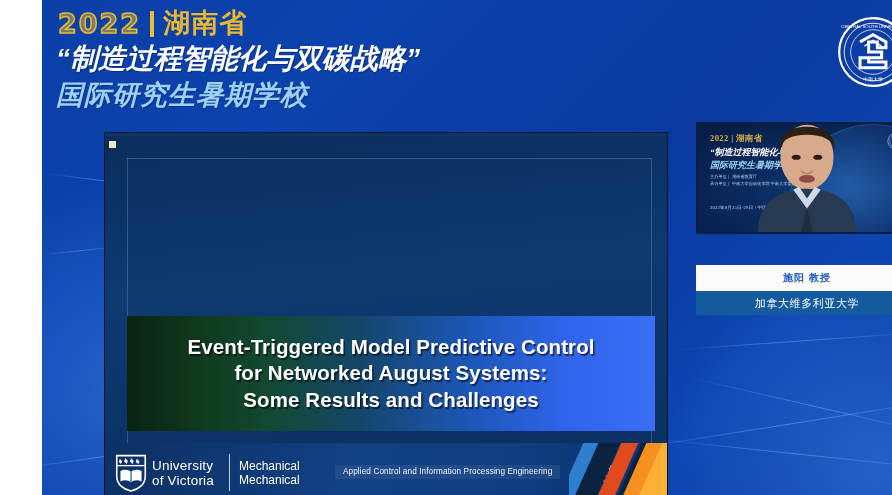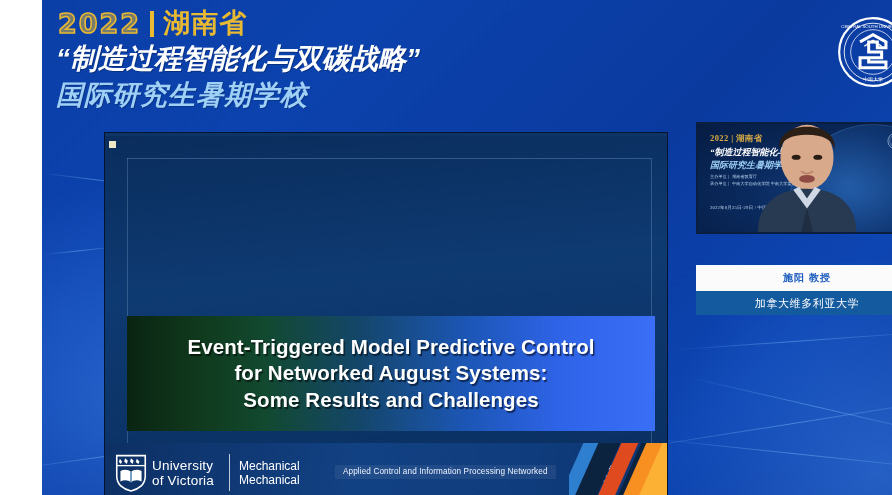--- a/index.html
+++ b/index.html
@@ -266,21 +266,21 @@
       </svg>
       <div class="uvic-name">
         <div>University</div>
         <div>of Victoria</div>
       </div>
       <div class="uvic-div"></div>
       <div class="uvic-dept">
         <div>Mechanical</div>
         <div>Mechanical</div>
       </div>
-      <div class="lab-pill">Applied Control and Information Processing Networked</div>
+      <div class="lab-pill">Applied Control and Information Processing Engineering</div>
 
       <svg class="lab-icon" viewBox="0 0 64 44">
         <g fill="none" stroke="#cfe0f5" stroke-width="1.6">
           <rect x="8" y="6" width="16" height="10"></rect>
           <rect x="36" y="6" width="16" height="10"></rect>
           <rect x="20" y="26" width="16" height="10"></rect>
           <path d="M24 11 H36"></path>
           <path d="M52 11 H60 V31 H36"></path>
           <path d="M20 31 H4 V11 H8"></path>
         </g>

